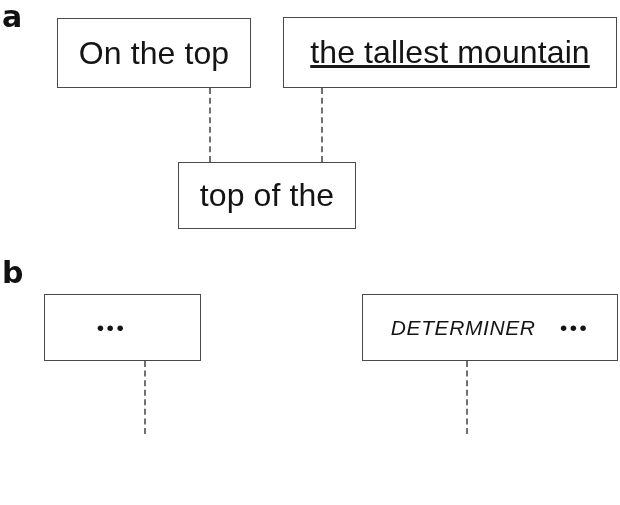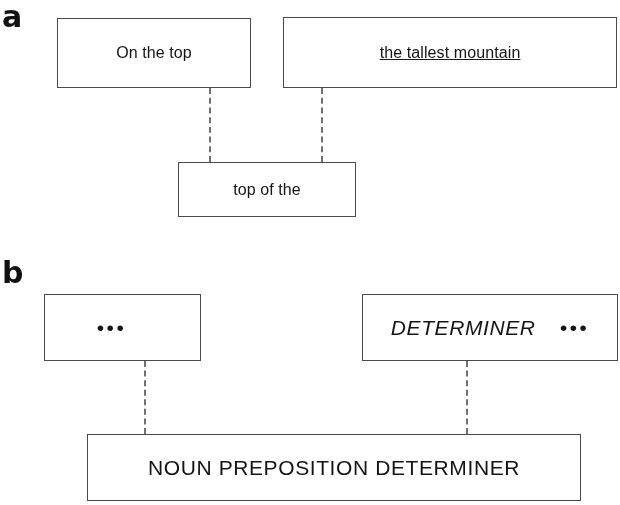--- a/index.html
+++ b/index.html
@@ -41,21 +41,21 @@
   }
   .node-text {
     font-family: "Liberation Sans", sans-serif;
     color: #141414;
     white-space: nowrap;
     display: inline-flex;
     align-items: center;
   }
   
   .phrase .node-text {
-    font-size: 16px;
+    font-size: 32px;
     letter-spacing: 0.1px;
   }
   
   .tag .node-text {
     font-size: 21px;
     letter-spacing: 0.6px;
   }
   .ellipsis {
     font-size: 21px;
     letter-spacing: 2.5px;
@@ -67,21 +67,21 @@
   .connector {
     position: absolute;
     border-left: 2px dashed #707070;
     width: 0;
   }
 
   
   #label-a        { left: 2px;   top: 2px; }
   #node-on-the-top{ left: 57px;  top: 18px;  width: 194px; height: 70px; }
   #node-tallest   { left: 283px; top: 17px;  width: 334px; height: 71px; text-decoration: underline; }
-  #node-top-of-the{ left: 178px; top: 162px; width: 178px; height: 55px; }
+  #node-top-of-the{ left: 178px; top: 162px; width: 178px; height: 67px; }
   #conn-a-1       { left: 209px; top: 88px;  height: 74px; }
   #conn-a-2       { left: 321px; top: 88px;  height: 74px; }
 
   
   #label-b        { left: 2px;   top: 258px; }
   #node-noun      { left: 44px;  top: 294px; width: 157px; height: 67px; }
   #node-determiner{ left: 362px; top: 294px; width: 256px; height: 67px; font-style: italic; }
   #node-npd       { left: 87px;  top: 434px; width: 494px; height: 67px; }
   #conn-b-1       { left: 144px; top: 361px; height: 73px; }
   #conn-b-2       { left: 466px; top: 361px; height: 73px; }
@@ -121,17 +121,14 @@
     <span class="node-text">
       <span>DETERMINER</span>
         <span class="ellipsis trail">•••</span>
     </span>
   </div>
 
   <div class="connector" id="conn-b-1"></div>
 
   <div class="connector" id="conn-b-2"></div>
 
-  <div class="node tag" id="node-npd">
-    <span class="node-text">NOUN PREPOSITION DETERMINER</span>
-  </div>
 
 </div>
 
 </body></html>

